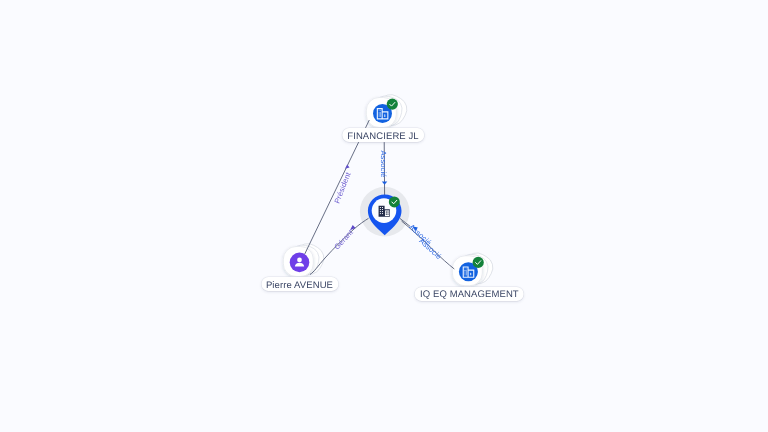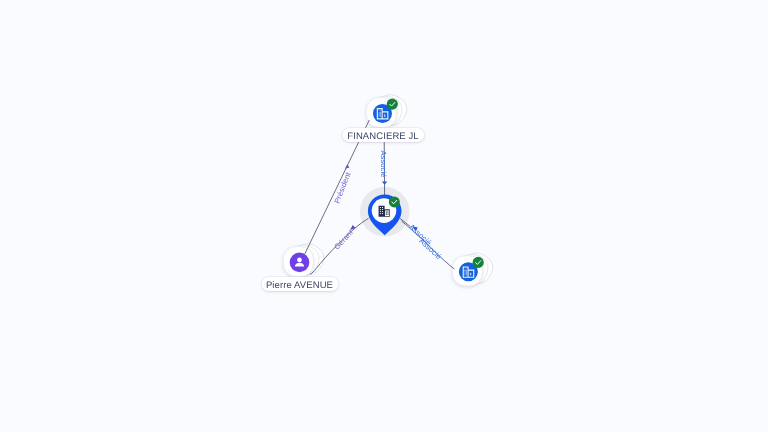--- a/index.html
+++ b/index.html
@@ -111,18 +111,21 @@
     <circle cx="478.2" cy="262.4" r="5.6" fill="#14823a"></circle>
     <path d="M475.6 262.6 l1.8 1.8 l3.4 -3.7" stroke="#ffffff" stroke-width="0.95" fill="none" stroke-linecap="round" stroke-linejoin="round"></path>
   </g>
 </svg>
  <div class="nlabel" style="left:383px;top:135px">
       <span>FINANCIERE JL</span>
     </div>
  <div class="nlabel" style="left:299.5px;top:284px">
       <span>Pierre AVENUE</span>
     </div>
+ <div class="nlabel" style="left:469.4px;top:293.7px">
+      <span>IQ EQ MANAGEMENT</span>
+    </div>
  <div class="elabel" style="left:342.5px;top:187.5px;color:#6f5fd0;transform:translate(-50%,-50%) rotate(-69deg)">Président</div>
  <div class="elabel" style="left:383.3px;top:164px;color:#2f6ae5;transform:translate(-50%,-50%) rotate(90deg)">Associé</div>
  <div class="elabel" style="left:344px;top:240px;color:#6f5fd0;transform:translate(-50%,-50%) rotate(-48deg)">Gérant</div>
  <div class="elabel" style="left:420px;top:235px;color:#2f6ae5;transform:translate(-50%,-50%) rotate(42deg)">Associé</div>
  <div class="elabel" style="left:429.5px;top:249px;color:#2f6ae5;transform:translate(-50%,-50%) rotate(42deg)">Associé</div>
 </div>
 
 </body></html>

